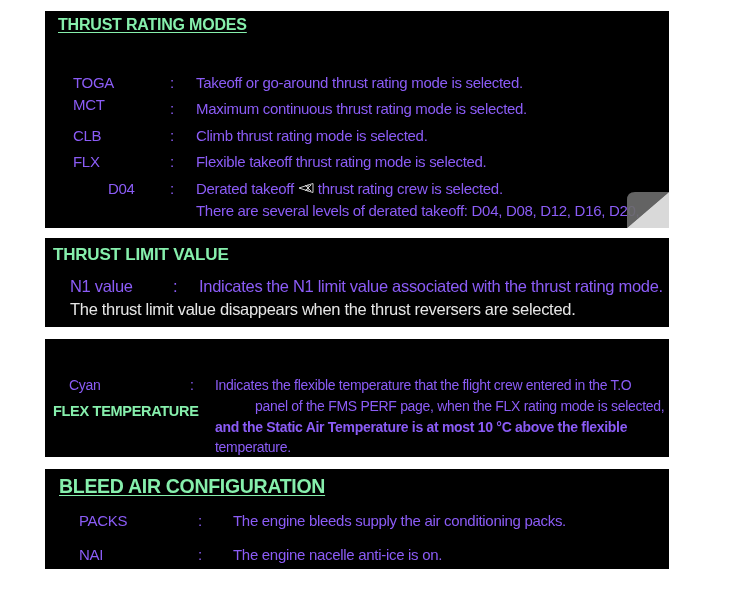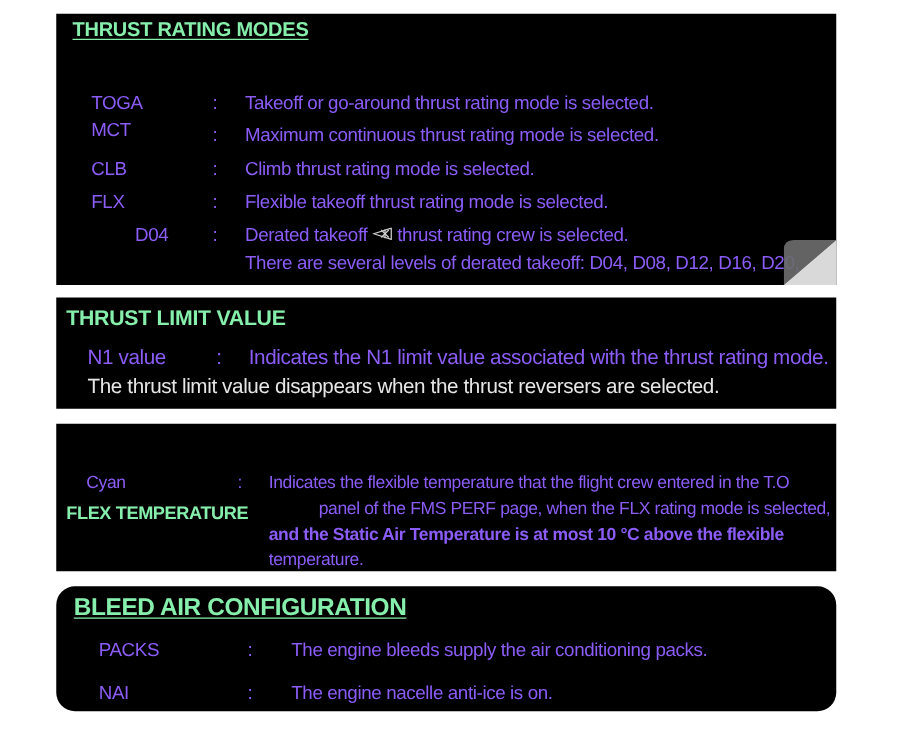--- a/index.html
+++ b/index.html
@@ -20,21 +20,21 @@
     #p2 { top: 238px; height: 89px; }
     #p2 .title { left: 8px; top: 7px; font-size: 17px; letter-spacing: -0.2px; }
     #p2 .line, #p2 .cell { font-size: 16.5px; letter-spacing: -0.3px; }
 
     
     #p3 { top: 339px; height: 118px; }
     #p3 .title { left: 8px; top: 20px; font-size: 14.5px; letter-spacing: -0.3px; margin-top: 44px; }
     #p3 .line, #p3 .cell { font-size: 14px; letter-spacing: -0.3px; }
 
     
-    #p4 { top: 469px; height: 100px; border-radius: 15px; }
+    #p4 { top: 469px; height: 100px; }
     #p4 .title { left: 14px; top: 6px; font-size: 19.5px; letter-spacing: -0.3px; }
     #p4 .line, #p4 .cell { font-size: 15px; letter-spacing: -0.3px; }
 
     .marker { display: inline-block; width: 16px; height: 10px; margin: 0 4px 0 4px; vertical-align: 1px; }
 
     .page-curl { position: absolute; right: 0; bottom: 0; width: 42px; height: 36px; }
   </style>
 </head>
 <body>
 

